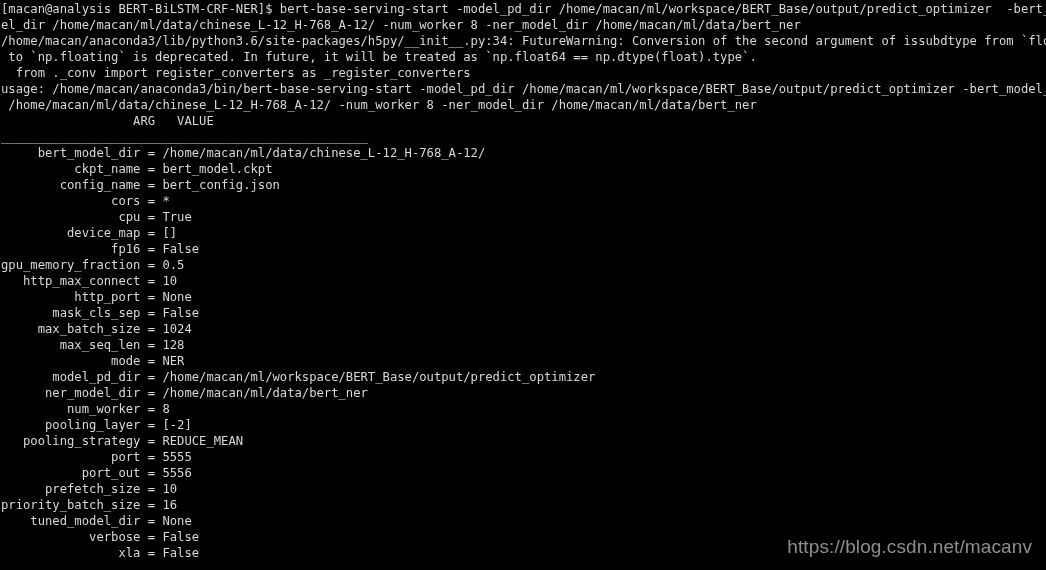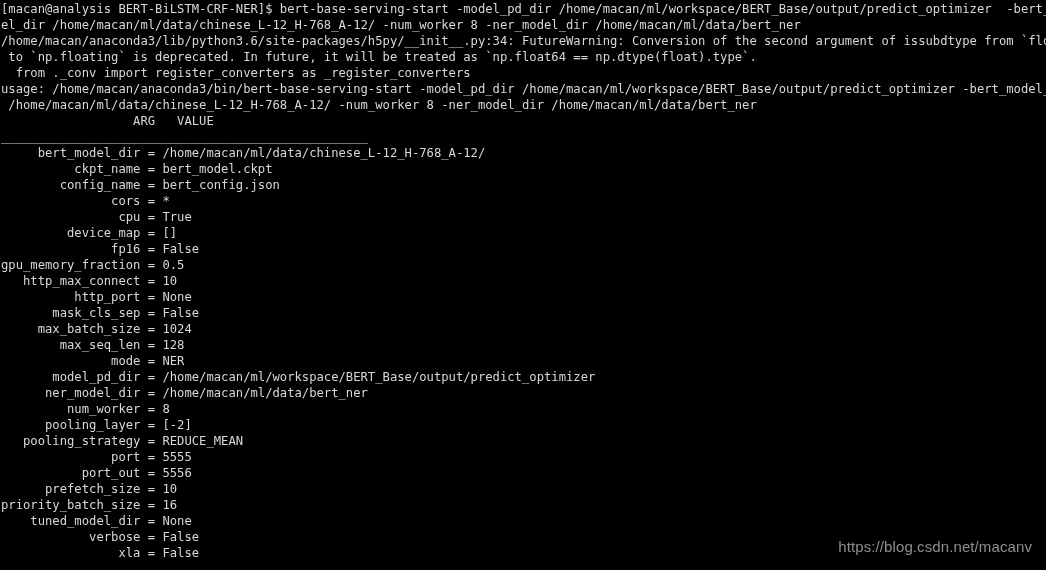--- a/index.html
+++ b/index.html
@@ -40,21 +40,21 @@
     color: #d8d8d8;
     letter-spacing: 0px;
     font-variant-ligatures: none;
     tab-size: 8;
   }
   .watermark {
     position: absolute;
     right: 14px;
     bottom: 14px;
     font-family: "Liberation Sans", sans-serif;
-    font-size: 15px;
+    font-size: 19px;
     line-height: 18px;
     color: #8e8e8e;
     letter-spacing: 0.1px;
     white-space: pre;
     user-select: none;
   }
 </style>
 </head>
 <body>
 

